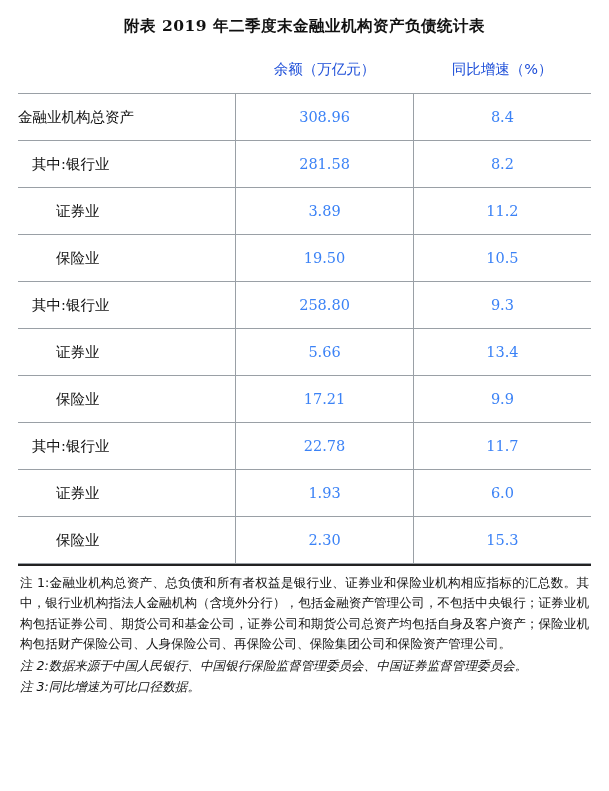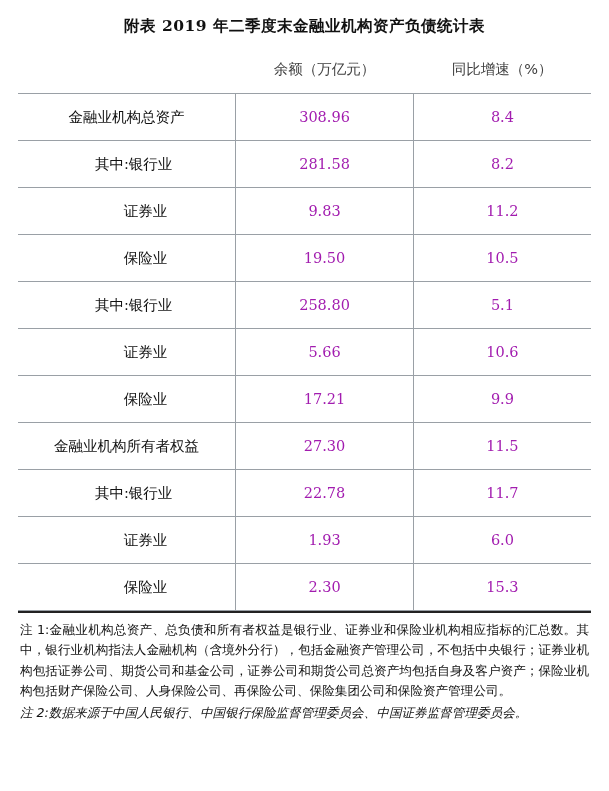--- a/index.html
+++ b/index.html
@@ -42,38 +42,37 @@
   table.stat td, table.stat th {
     border-bottom: 1px solid #9aa0a6;
     padding: 0;
     height: 46px;
     vertical-align: middle;
     font-weight: normal;
   }
   table.stat th {
     text-align: center;
     font-size: 14.5px;
-    color: #404040;
+    color: #1d4ed8;
     height: 48px;
   }
   table.stat td.vdiv {
     border-left: 1px solid #9aa0a6;
   }
   td.label {
-    text-align: center;
     font-size: 14.5px;
     color: #111;
   }
   td.label.lvl0 { padding-left: 0; }
   td.label.lvl1 { padding-left: 14px; }
   td.label.lvl2 { padding-left: 38px; }
   td.num {
     text-align: center;
     font-size: 14.5px;
-    color: #a21caf;
+    color: #3b82f6;
     font-family: "DejaVu Serif", "Liberation Serif", serif;
   }
   .last-rule {
     border-top: 2px solid #222;
     margin-top: 0;
   }
   .notes {
     padding: 7px 2px 0 2px;
     font-size: 12.6px;
     line-height: 1.62;
@@ -114,47 +113,42 @@
         <td class="num vdiv">308.96</td>
         <td class="num vdiv">8.4</td>
       </tr>
       <tr>
         <td class="label lvl1">其中:银行业</td>
         <td class="num vdiv">281.58</td>
         <td class="num vdiv">8.2</td>
       </tr>
       <tr>
         <td class="label lvl2">证券业</td>
-        <td class="num vdiv">9.83</td>
+        <td class="num vdiv">3.89</td>
         <td class="num vdiv">11.2</td>
       </tr>
       <tr>
         <td class="label lvl2">保险业</td>
         <td class="num vdiv">19.50</td>
         <td class="num vdiv">10.5</td>
       </tr>
       <tr>
         <td class="label lvl1">其中:银行业</td>
         <td class="num vdiv">258.80</td>
-        <td class="num vdiv">5.1</td>
+        <td class="num vdiv">9.3</td>
       </tr>
       <tr>
         <td class="label lvl2">证券业</td>
         <td class="num vdiv">5.66</td>
-        <td class="num vdiv">10.6</td>
+        <td class="num vdiv">13.4</td>
       </tr>
       <tr>
         <td class="label lvl2">保险业</td>
         <td class="num vdiv">17.21</td>
         <td class="num vdiv">9.9</td>
-      </tr>
-      <tr>
-        <td class="label lvl0">金融业机构所有者权益</td>
-        <td class="num vdiv">27.30</td>
-        <td class="num vdiv">11.5</td>
       </tr>
       <tr>
         <td class="label lvl1">其中:银行业</td>
         <td class="num vdiv">22.78</td>
         <td class="num vdiv">11.7</td>
       </tr>
       <tr>
         <td class="label lvl2">证券业</td>
         <td class="num vdiv">1.93</td>
         <td class="num vdiv">6.0</td>
@@ -165,15 +159,16 @@
         <td class="num vdiv">15.3</td>
       </tr>
     </tbody>
   </table>
 
   <div class="last-rule"></div>
 
   <div class="notes">
     <p>注 1:金融业机构总资产、总负债和所有者权益是银行业、证券业和保险业机构相应指标的汇总数。其中，银行业机构指法人金融机构（含境外分行），包括金融资产管理公司，不包括中央银行；证券业机构包括证券公司、期货公司和基金公司，证券公司和期货公司总资产均包括自身及客户资产；保险业机构包括财产保险公司、人身保险公司、再保险公司、保险集团公司和保险资产管理公司。</p>
     <p class="indent2">注 2:数据来源于中国人民银行、中国银行保险监督管理委员会、中国证券监督管理委员会。</p>
+    <p class="indent2">注 3:同比增速为可比口径数据。</p>
   </div>
 
 </div>
 
 </body></html>

